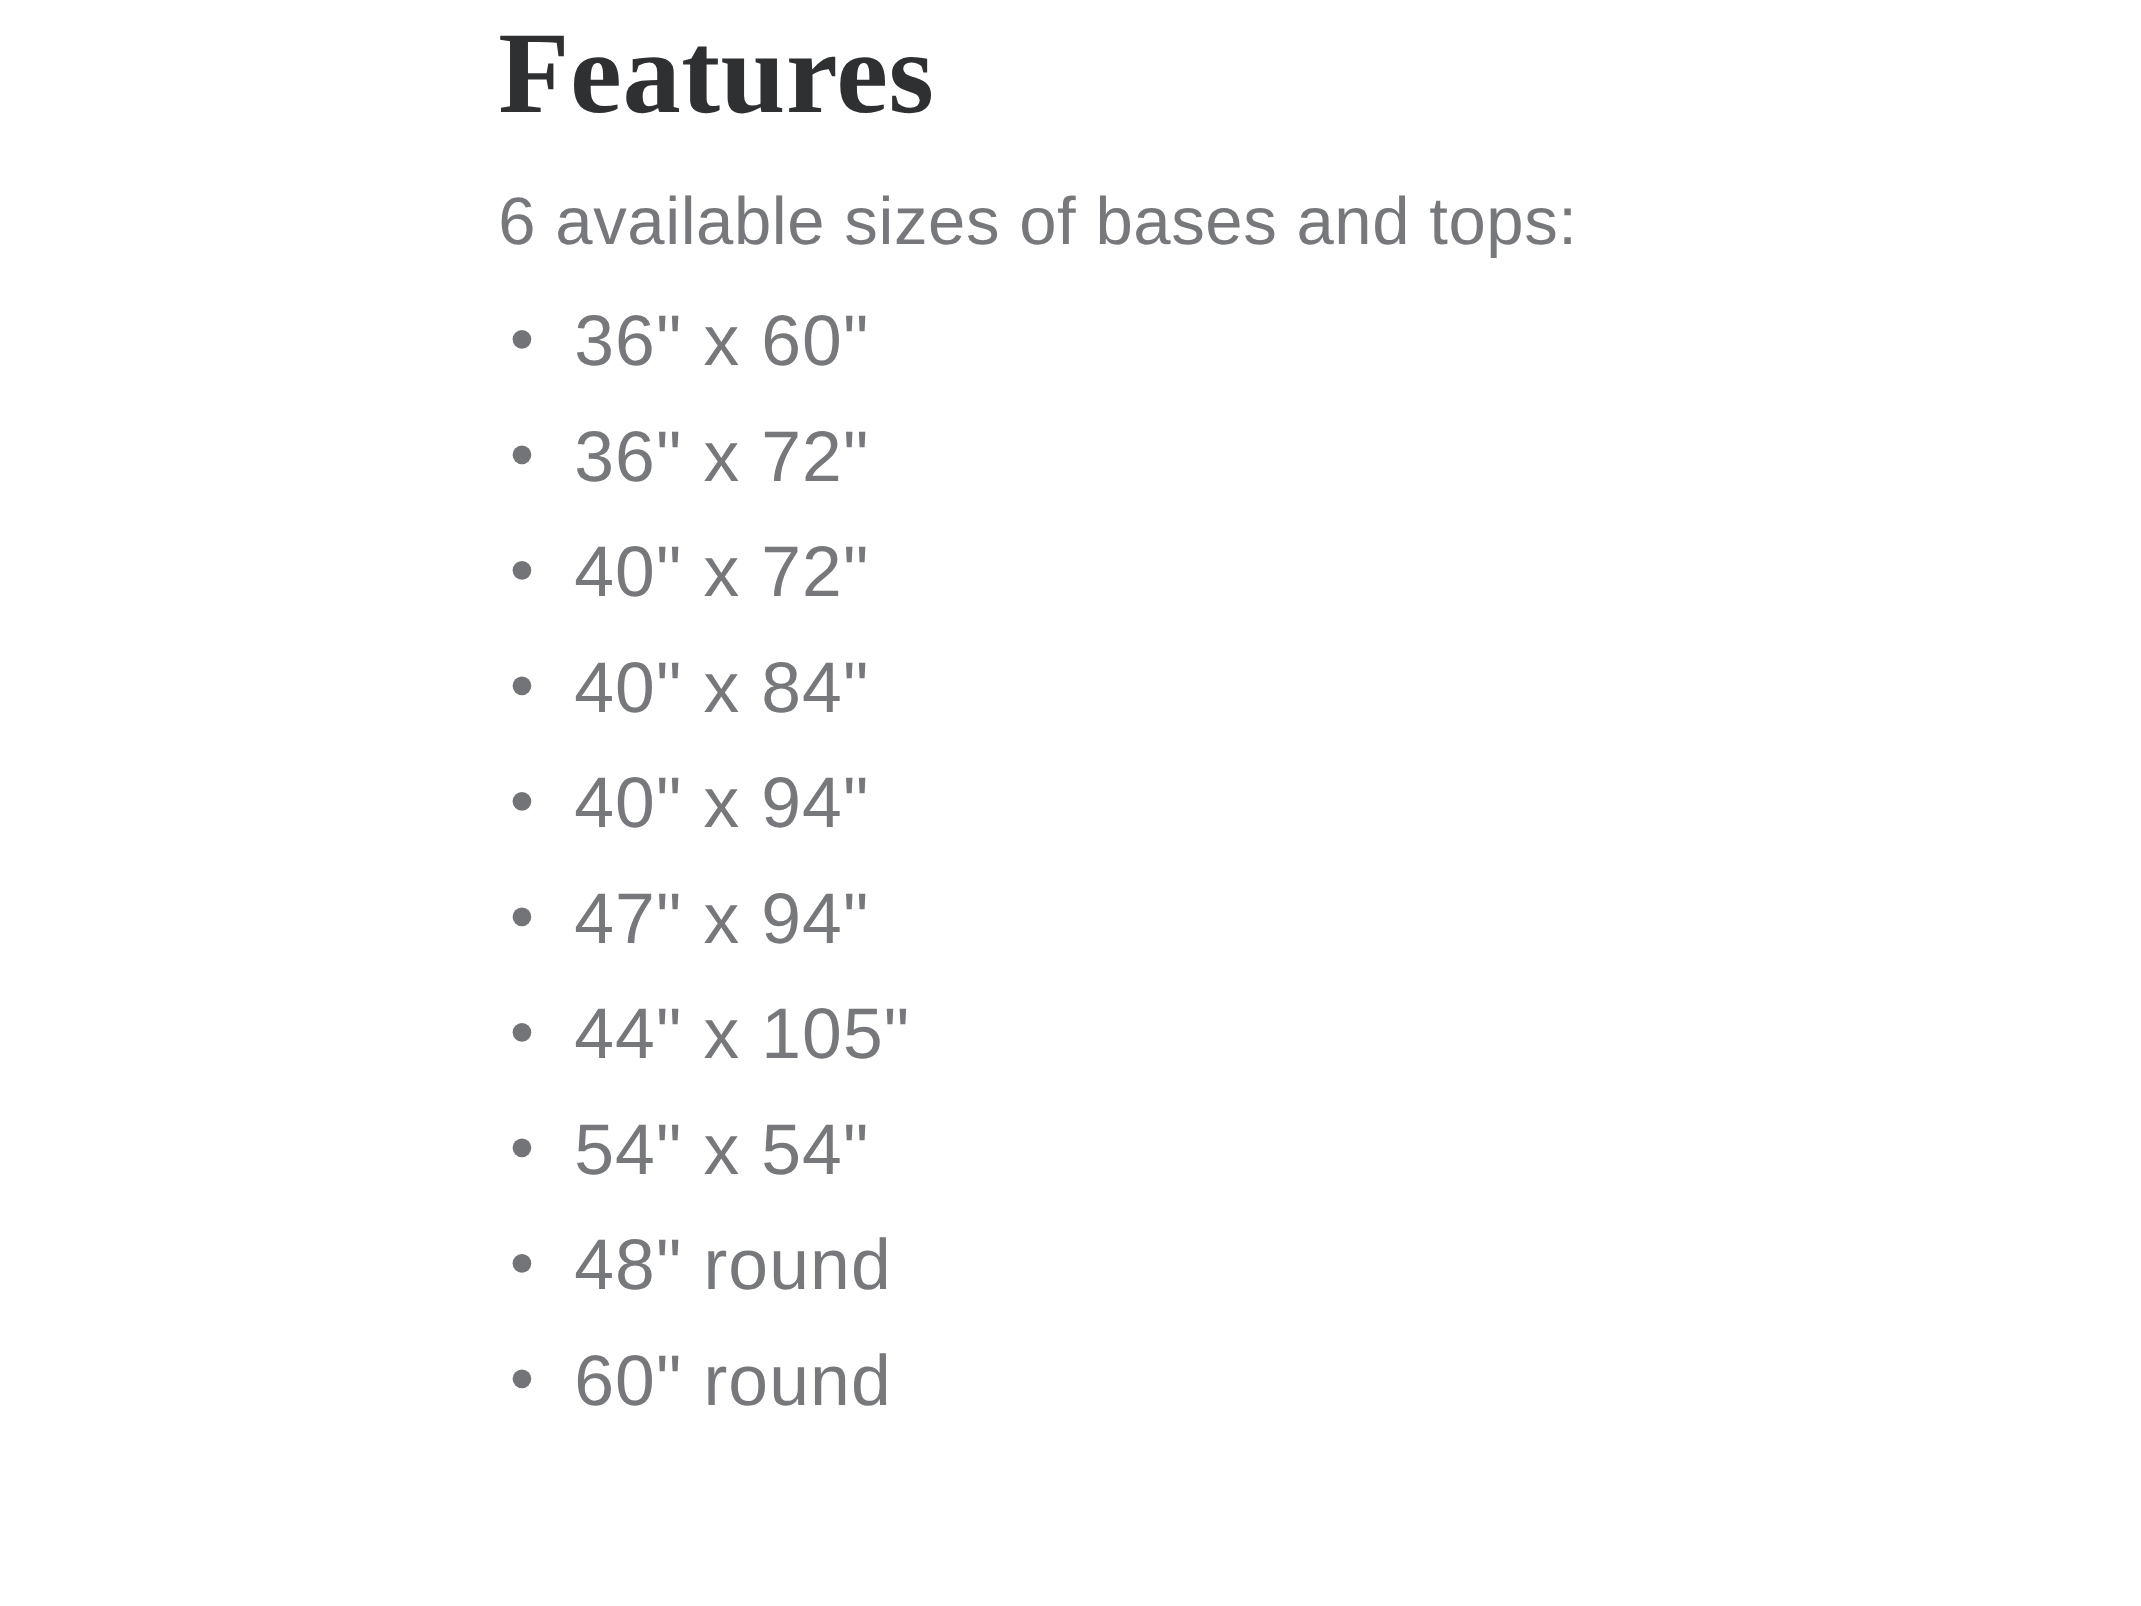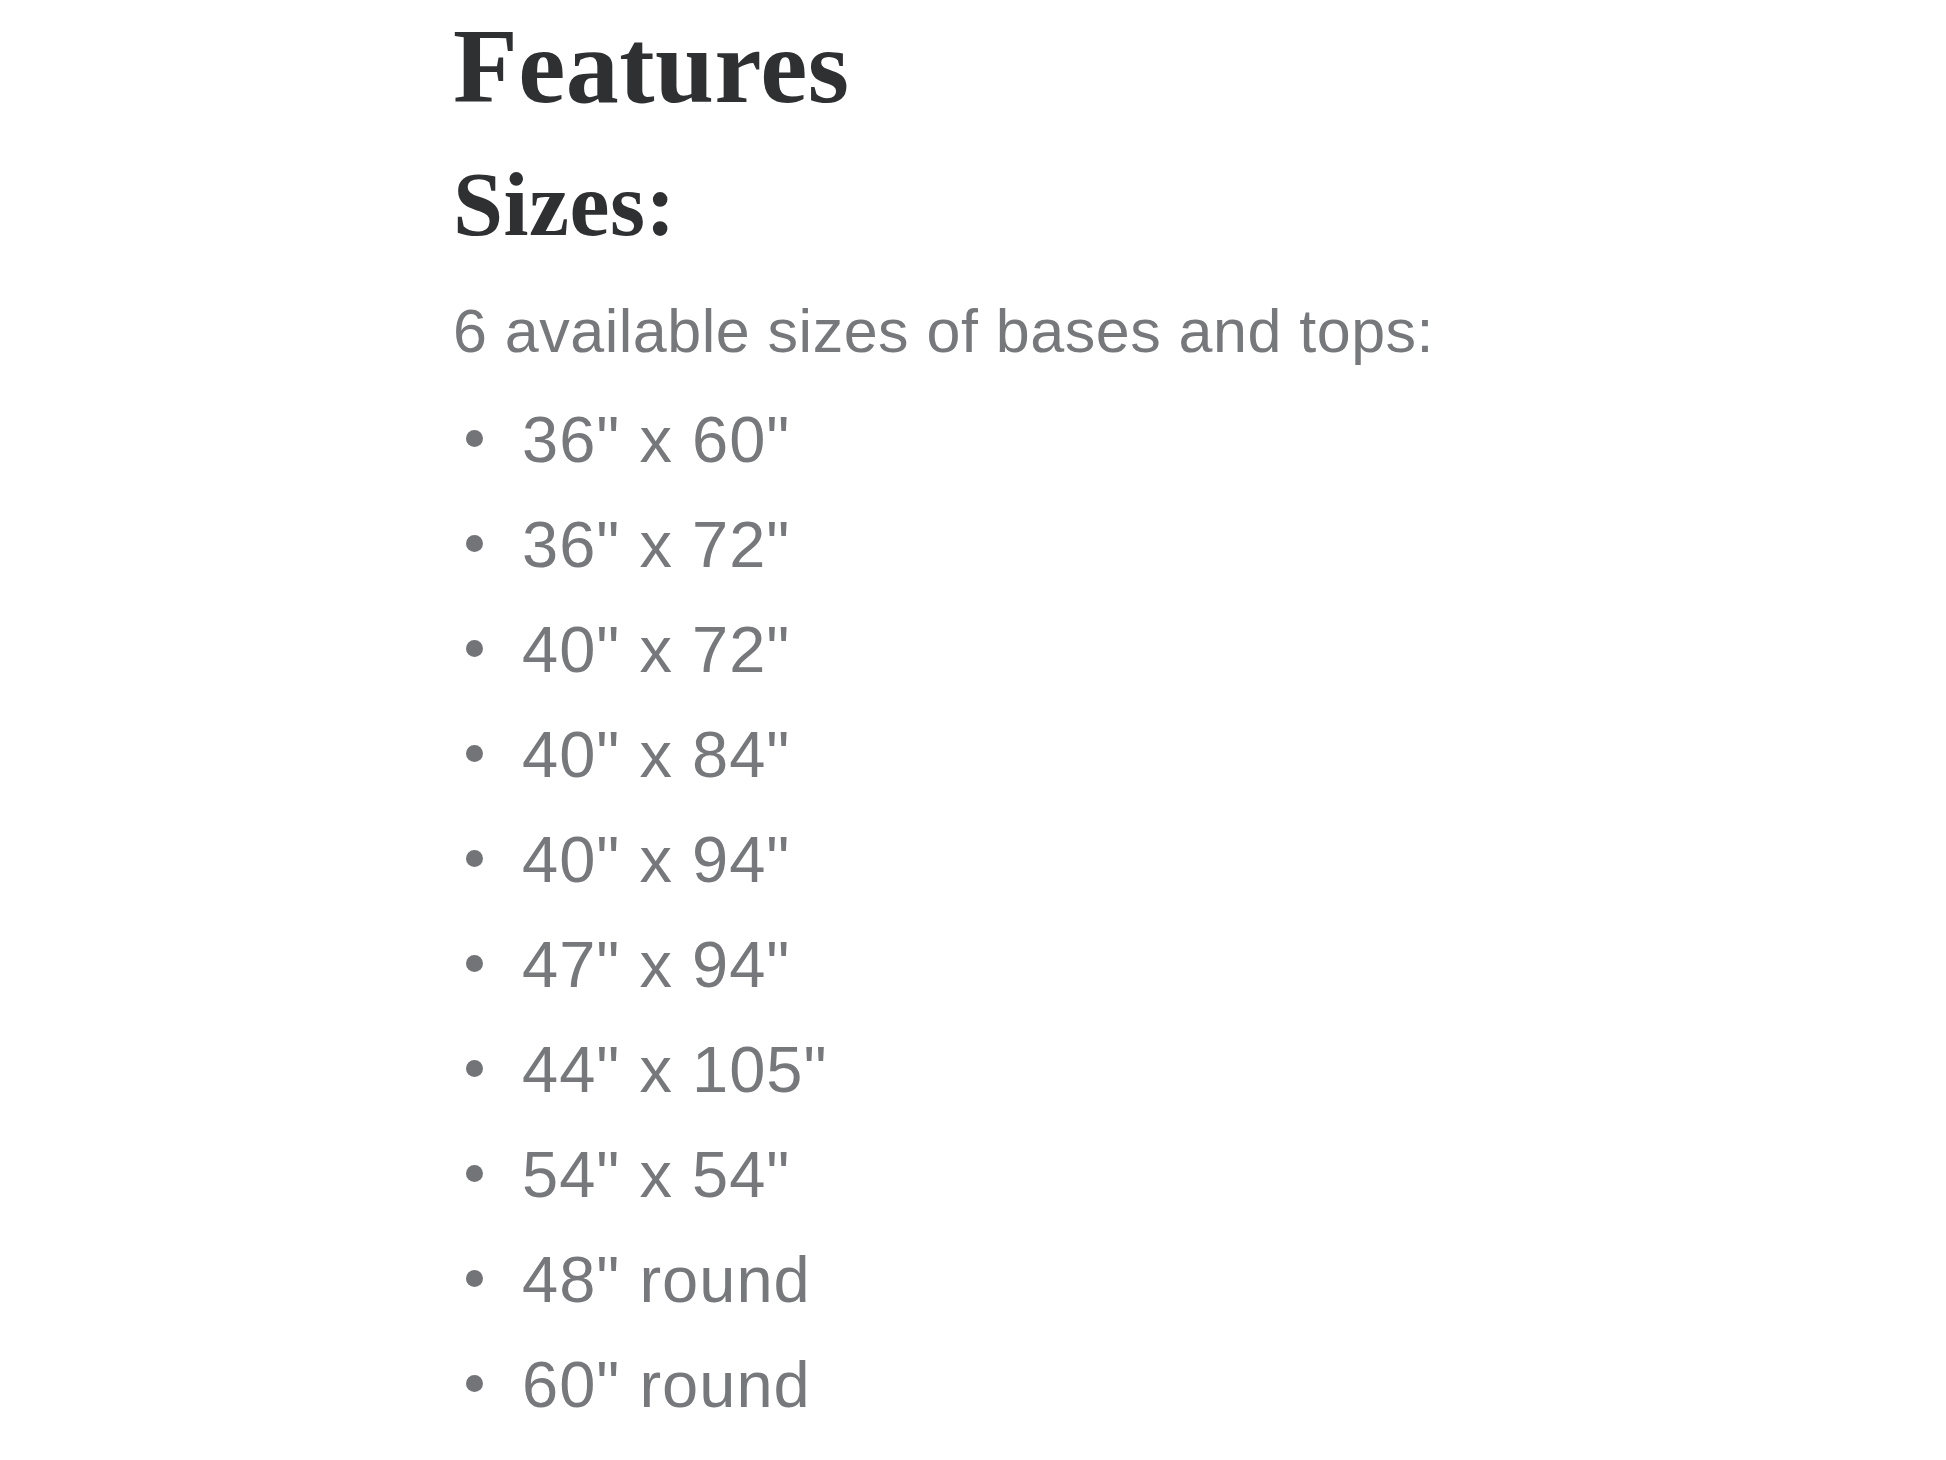--- a/index.html
+++ b/index.html
@@ -72,21 +72,20 @@
     border-radius: 50%;
     background: #737477;
   }
 </style>
 </head>
 <body>
 
 <div class="page">
   <div class="content">
     <h2 class="features-title">Features</h2>
-    <h3 class="sizes-heading">Sizes:</h3>
     <p class="sizes-intro">6 available sizes of bases and tops:</p>
     <ul class="sizes-list">
       <li><span class="bullet-dot"></span><span>36" x 60"</span></li>
       <li><span class="bullet-dot"></span><span>36" x 72"</span></li>
       <li><span class="bullet-dot"></span><span>40" x 72"</span></li>
       <li><span class="bullet-dot"></span><span>40" x 84"</span></li>
       <li><span class="bullet-dot"></span><span>40" x 94"</span></li>
       <li><span class="bullet-dot"></span><span>47" x 94"</span></li>
       <li><span class="bullet-dot"></span><span>44" x 105"</span></li>
       <li><span class="bullet-dot"></span><span>54" x 54"</span></li>

